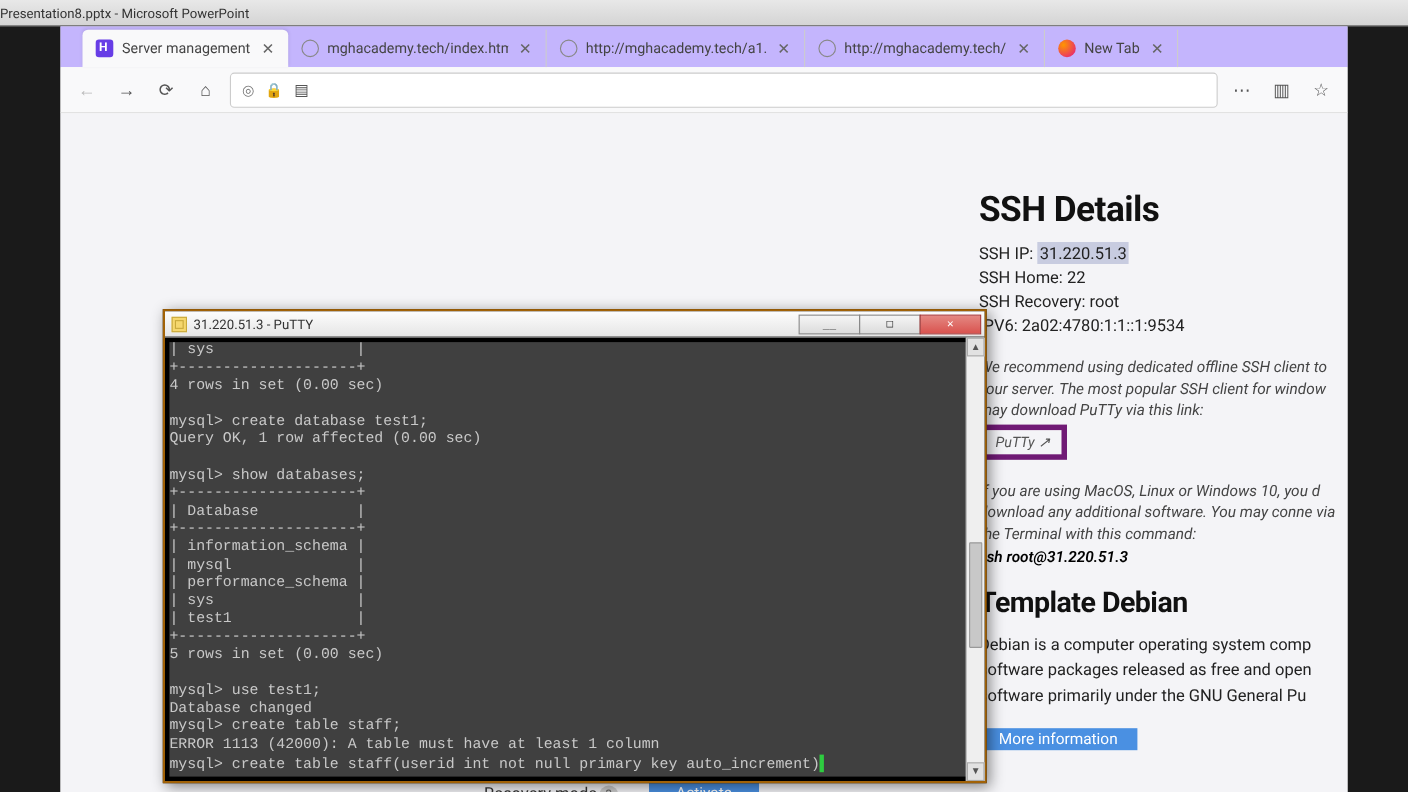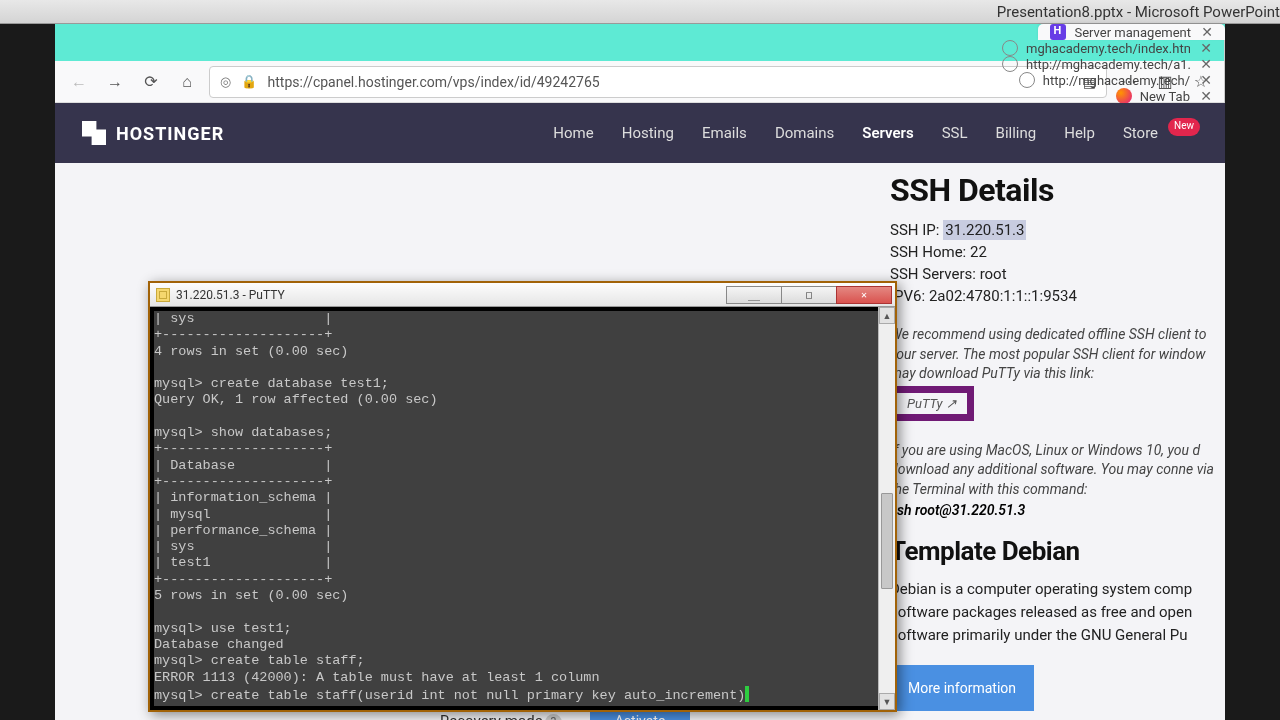--- a/index.html
+++ b/index.html
@@ -1,27 +1,27 @@
 <!DOCTYPE html>
 <html><head>
 <meta charset="utf-8">
 <style>
 * { margin: 0; padding: 0; box-sizing: border-box; font-family: -apple-system, BlinkMacSystemFont, "Segoe UI", Roboto, sans-serif; }
 body { width: 1280px; height: 720px; overflow: hidden; position: relative; background: #000; }
 
 
-.desktop-frame { position: absolute; top: 0; left: 0; right: 0; height: 24px; background: linear-gradient(#e8e8e8,#d4d4d4); border-bottom: 1px solid #999; display: flex; align-items: center; justify-content: flex-end; font-size: 15px; color: #333; }
+.desktop-frame { position: absolute; top: 0; left: 0; right: 0; height: 24px; background: linear-gradient(#e8e8e8,#d4d4d4); border-bottom: 1px solid #999; display: flex; align-items: center; justify-content: flex-start; font-size: 12px; color: #333; }
 .side-bar-l, .side-bar-r { position: absolute; top: 0; bottom: 0; width: 55px; background: #1a1a1a; }
 .side-bar-l { left: 0; }
 .side-bar-r { right: 0; }
 
 
 .browser { position: absolute; left: 55px; right: 55px; top: 24px; bottom: 0; background: #f9f9fa; display: flex; flex-direction: column; }
 
-.tabs { display: flex; background: #5eead4; height: 37px; align-items: flex-end; padding-left: 20px; flex-direction: column; }
+.tabs { display: flex; background: #c4b5fd; height: 37px; align-items: flex-end; padding-left: 20px; }
 .tab { display: flex; align-items: center; height: 34px; padding: 0 10px 0 12px; font-size: 13px; color: #444; border-right: 1px solid #ccc; min-width: 0; max-width: 235px; gap: 8px; position: relative; }
 .tab.active { background: #f9f9fa; border-radius: 5px 5px 0 0; box-shadow: 0 -1px 3px rgba(0,0,0,.08); border-right: none;}
 .tab .favicon { width: 16px; height: 16px; flex: 0 0 16px; }
 .tab .tab-title { overflow: hidden; white-space: nowrap; text-overflow: clip; flex: 1; }
 .tab .close { width: 16px; height: 16px; display: flex; align-items:center; justify-content:center; color:#666; font-size:14px; }
 .favicon.hostinger { background:#673de6; border-radius:3px; position:relative; }
 .favicon.hostinger::after { content:"H"; color:#fff; font-size:11px; font-weight:bold; position:absolute; left:3px; top:0; }
 .favicon.globe { border:1.5px solid #888; border-radius:50%; }
 .favicon.firefox { background: radial-gradient(circle at 30% 30%, #ff9500, #e31587); border-radius:50%; }
 
@@ -44,24 +44,24 @@
 .header-nav .nav-links a.active { color:#fff; font-weight:600; }
 .new-badge { background:#e2264d; color:#fff; font-size:10px; padding:2px 6px; border-radius:9px; margin-left:-18px; position:relative; top:-6px;}
 
 
 .right-panel { position:absolute; right:0; top:68px; width:335px; padding-right:4px;}
 .right-panel h2 { font-size:32px; font-weight:700; margin-bottom:12px; color:#111; letter-spacing:-0.5px; overflow:hidden; white-space:nowrap;}
 .right-panel h2.templates { font-size:26px; margin-top:18px; }
 .ssh-row { font-size:15px; color:#222; margin:4px 0; }
 .ssh-row .hl { background:#c8cce0; padding:1px 2px; }
 .recommend { font-size:14px; color:#444; font-style:italic; margin-top:20px; line-height:1.4; }
-.putty-link { display:inline-block; border:7px solid #701a75; padding:3px 10px; font-size:13px; font-style:italic; color:#555; margin-top:2px; }
+.putty-link { display:inline-block; border:5px solid #701a75; padding:3px 10px; font-size:13px; font-style:italic; color:#555; margin-top:2px; }
 .ssh-cmd { font-style:italic; font-weight:600; font-size:14px; margin-top:2px;}
 .template-desc { font-size:15px; line-height:1.55; margin-top:10px; color:#222;}
-.more-info { display:inline-block; margin-top:18px; background:#4a90e2; color:#fff; border:none; padding:15px 18px; font-size:14px; }
+.more-info { display:inline-block; margin-top:18px; background:#4a90e2; color:#fff; border:none; padding:2px 18px; font-size:14px; }
 
 
 .bottom-controls { position:absolute; left:385px; top:603px; display:flex; flex-direction:column; gap:8px;}
 .ctrl-row { display:flex; align-items:center; gap:20px; font-size:15px;}
 .ctrl-row .label { width:130px; color:#333; }
 .help-q { display:inline-block; width:17px; height:17px; border-radius:50%; background:#ccc; color:#666; font-size:12px; text-align:center; line-height:17px; margin-left:2px;}
 .ctrl-btn { background:#4a90e2; color:#fff; border:none; padding:7px 0; width:100px; font-size:14px; text-align:center;}
 
 
 .putty { position:absolute; left:93px; top:178px; width:749px; border:2px solid #a16207; box-shadow:3px 3px 12px rgba(0,0,0,.45); background:#000; }
@@ -120,59 +120,40 @@
     </div>
 
   <div class="urlbar-row">
     <div class="nav-btn disabled">←</div>
     <div class="nav-btn">→</div>
     <div class="nav-btn">⟳</div>
     <div class="nav-btn">⌂</div>
     <div class="urlbar">
       <span class="shield">◎</span>
       <span class="lock">🔒</span>
-      <span class="url">https://cpanel.hostinger.com/vps/index/id/49242765</span>
       <span>▤</span>
     </div>
     <div class="nav-btn">⋯</div>
     <div class="nav-btn">▥</div>
     <div class="nav-btn">☆</div>
   </div>
 
   <div class="page">
 
-    <div class="header-nav">
-      <div class="logo">
-        <div class="logo-mark"></div>
-        <span>HOSTINGER</span>
-      </div>
-      <div class="nav-links" id="navlinks">
-          <a href="#">Home</a>
-          <a href="#">Hosting</a>
-          <a href="#">Emails</a>
-          <a href="#">Domains</a>
-          <a href="#" class="active">Servers</a>
-          <a href="#">SSL</a>
-          <a href="#">Billing</a>
-          <a href="#">Help</a>
-          <a href="#">Store</a>
-          <span class="new-badge">New</span>
-        </div>
-    </div>
 
     <div class="right-panel">
       <h2>SSH Details</h2>
       <div class="ssh-row">
         <span>SSH IP: </span><span class="hl">31.220.51.3</span>
       </div>
       <div class="ssh-row">
         <span>SSH Home: </span><span>22</span>
       </div>
       <div class="ssh-row">
-        <span>SSH Servers: </span><span>root</span>
+        <span>SSH Recovery: </span><span>root</span>
       </div>
       <div class="ssh-row">
         <span>IPV6: </span><span>2a02:4780:1:1::1:9534</span>
       </div>
       <div class="recommend">We recommend using dedicated offline SSH client to your server. The most popular SSH client for window may download PuTTy via this link:</div>
       <span class="putty-link">PuTTy ↗</span>
       <div class="recommend">If you are using MacOS, Linux or Windows 10, you d download any additional software. You may conne via the Terminal with this command:</div>
       <div class="ssh-cmd">ssh root@31.220.51.3</div>
 
       <h2 class="templates">Template Debian</h2>

